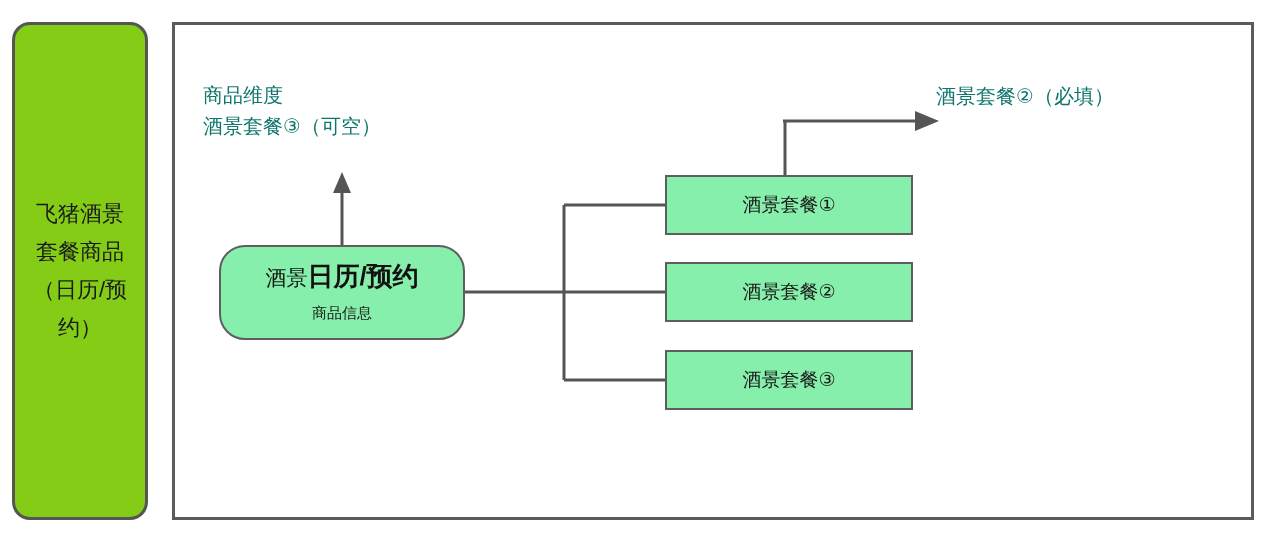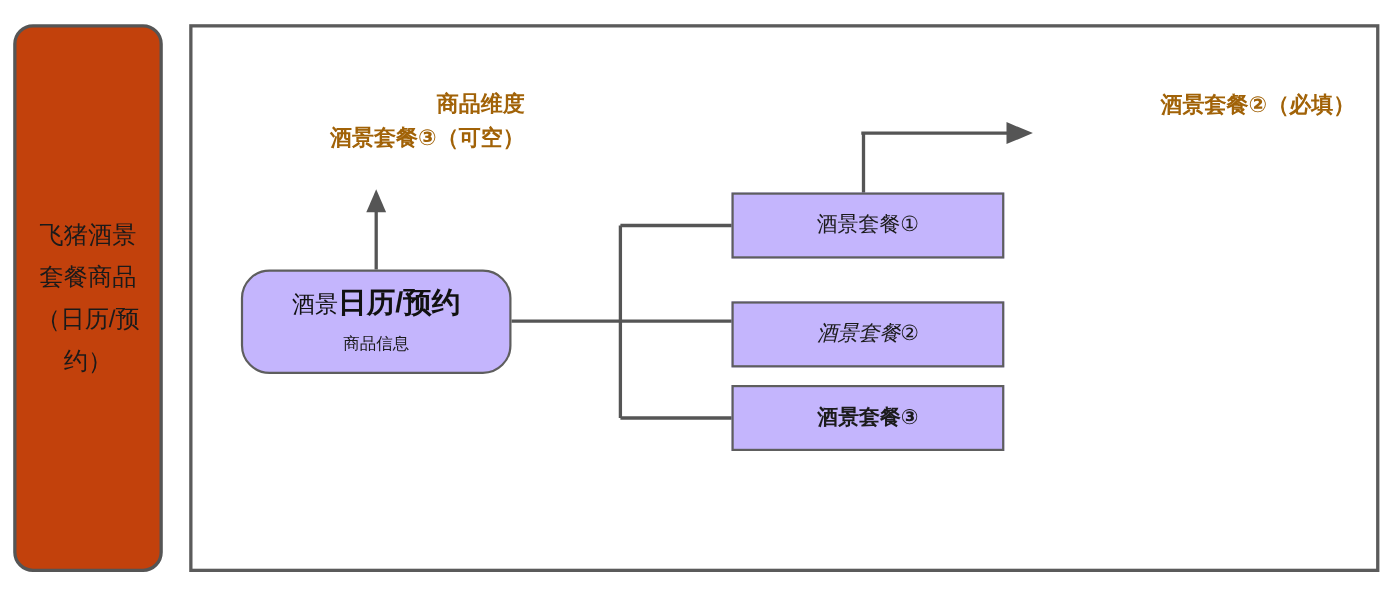--- a/index.html
+++ b/index.html
@@ -20,21 +20,21 @@
   }
 
   
   .blue-panel {
     position: absolute;
     left: 12px;
     top: 22px;
     width: 136px;
     height: 498px;
     box-sizing: border-box;
-    background: #c2410c;
+    background: #84cc16;
     border: 3px solid #555555;
     border-radius: 18px;
     display: flex;
     align-items: center;
     justify-content: center;
   }
   .blue-panel-label {
     font-size: 22px;
     line-height: 38px;
     color: #1a1a1a;
@@ -53,21 +53,21 @@
     height: 498px;
     box-sizing: border-box;
     background: #ffffff;
     border: 3px solid #5b5b5b;
   }
 
   
   .green-box {
     position: absolute;
     box-sizing: border-box;
-    background: #c4b5fd;
+    background: #86efac;
     border: 2px solid #5e5e5e;
     display: flex;
     flex-direction: column;
     align-items: center;
     justify-content: center;
   }
   .box-main {
     position: absolute;
     left: 219px;
     top: 245px;
@@ -92,36 +92,35 @@
     color: #1b1b1b;
     margin-top: 6px;
     white-space: nowrap;
   }
   .pkg-box {
     left: 665px;
     width: 248px;
     height: 60px;
   }
   .pkg-1 { top: 175px; }
-  .pkg-2 { top: 274px; font-style: italic; }
-  .pkg-3 { top: 350px; font-weight: bold; }
+  .pkg-2 { top: 262px; }
+  .pkg-3 { top: 350px; }
   .pkg-label {
     font-size: 19px;
     line-height: 24px;
     color: #1b1b1b;
     white-space: nowrap;
   }
 
   
   .annot {
     position: absolute;
-    text-align: right;
-    color: #a16207;
-    white-space: nowrap;
-    font-weight: bold;
+    text-align: left;
+    color: #0f766e;
+    white-space: nowrap;
   }
   .annot-line-top {
     font-size: 20px;
     line-height: 30px;
   }
   .annot-line-bottom {
     font-size: 20px;
     line-height: 32px;
   }
   .annot-left {

